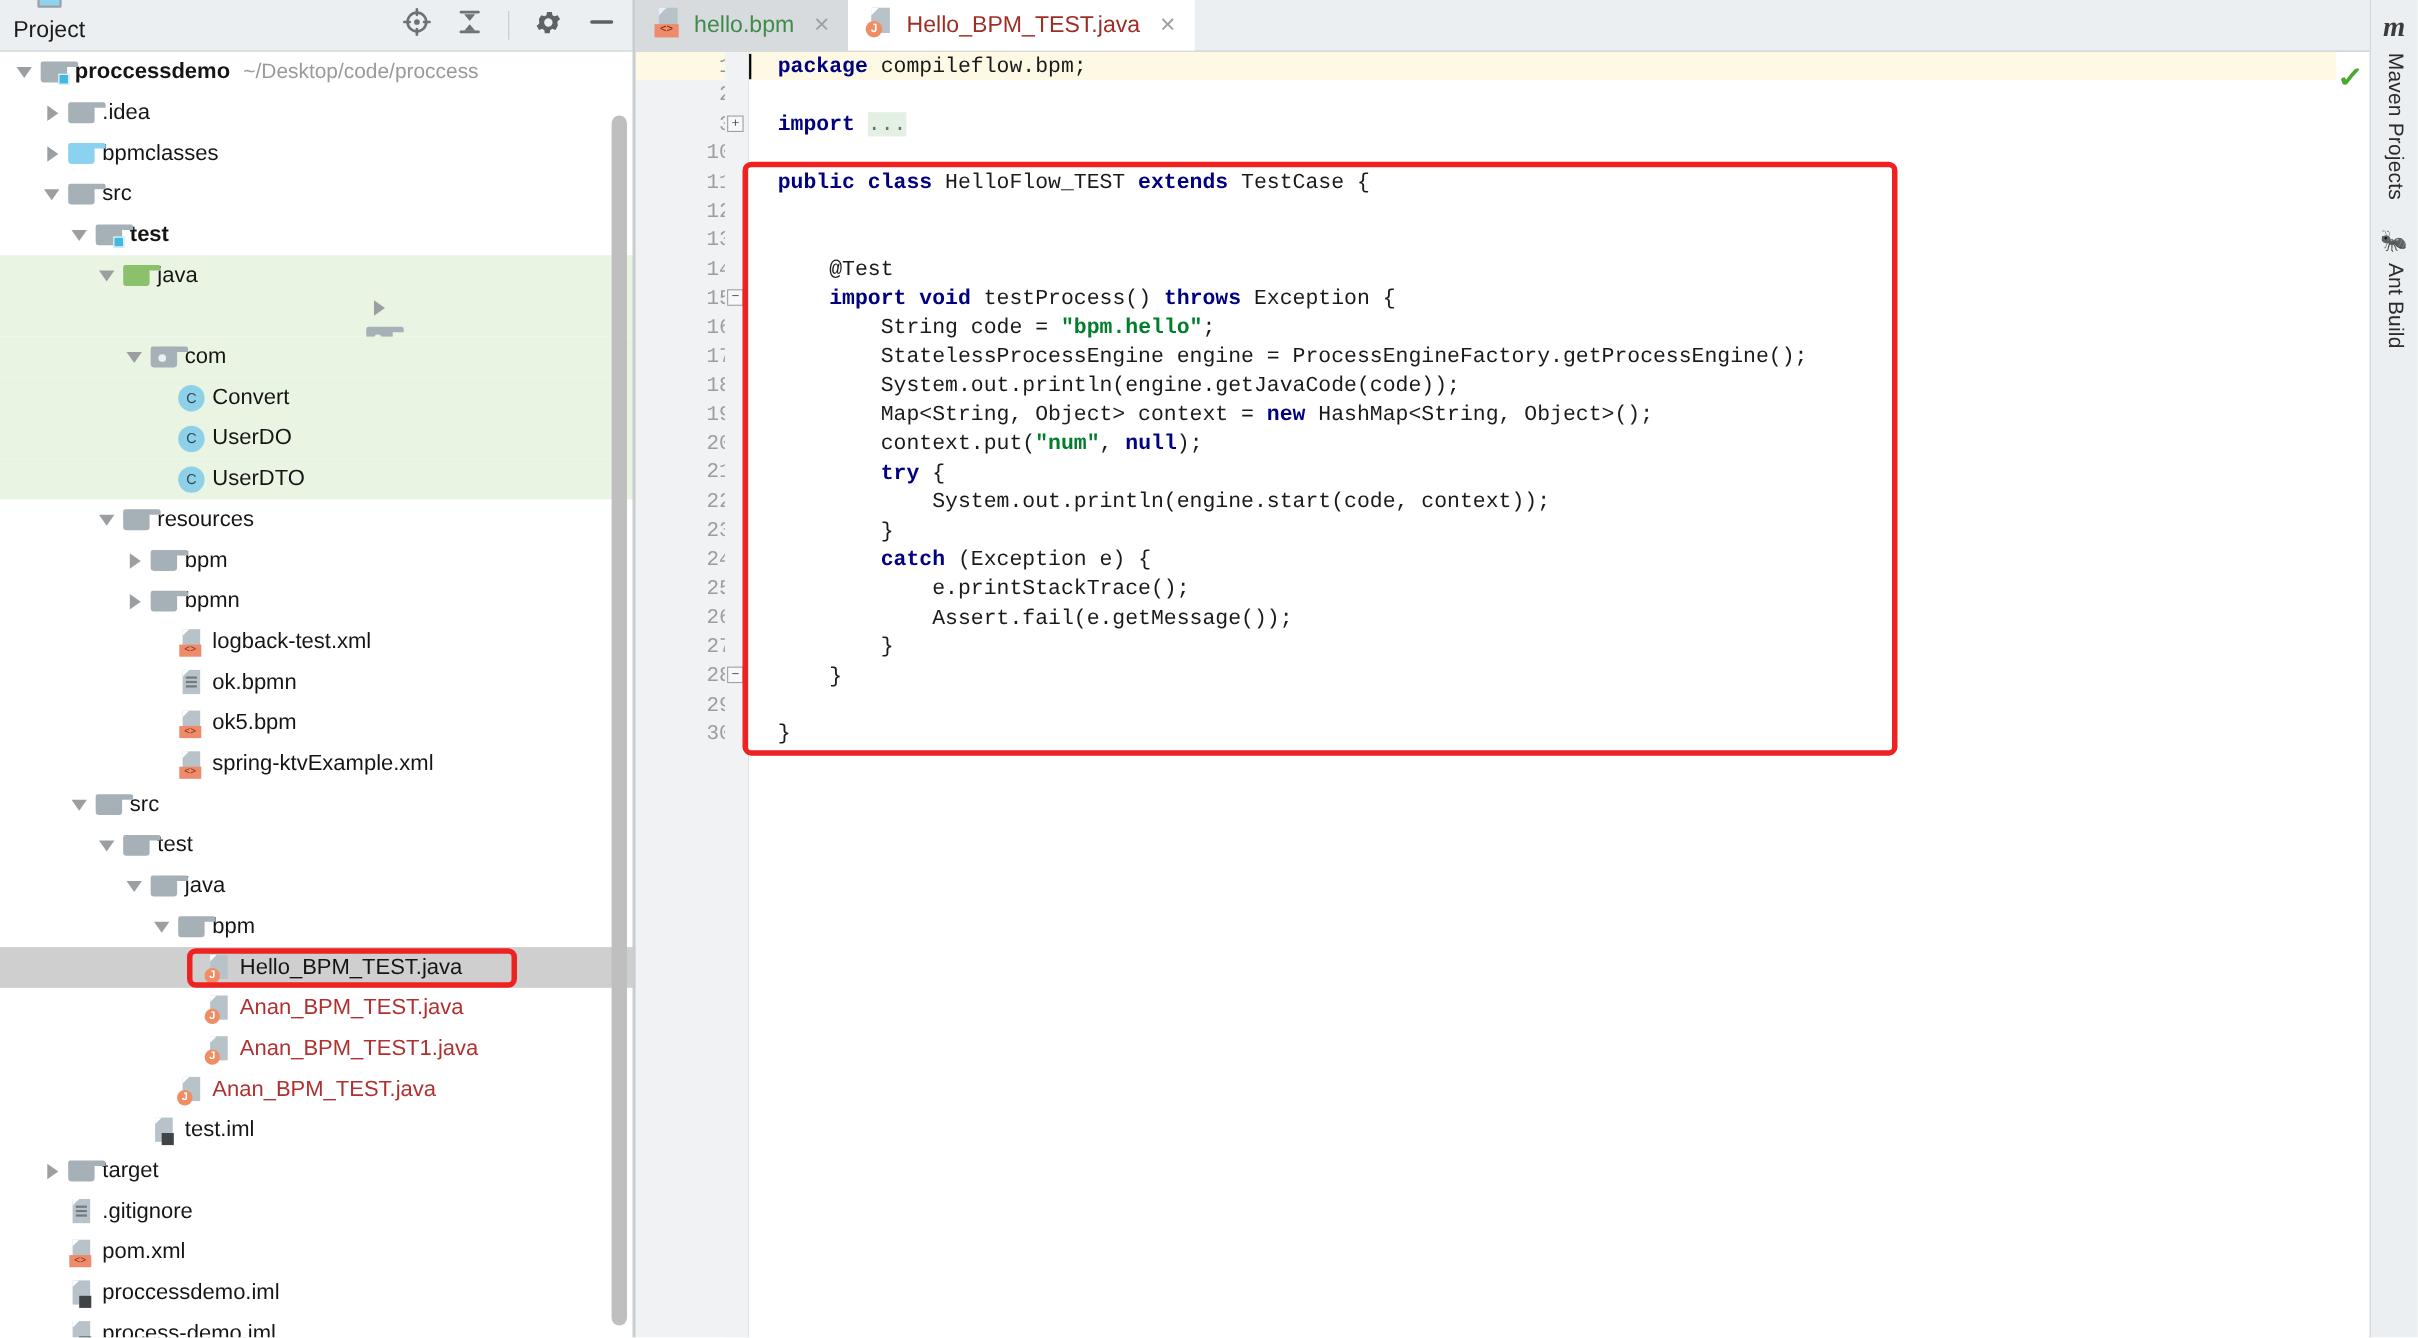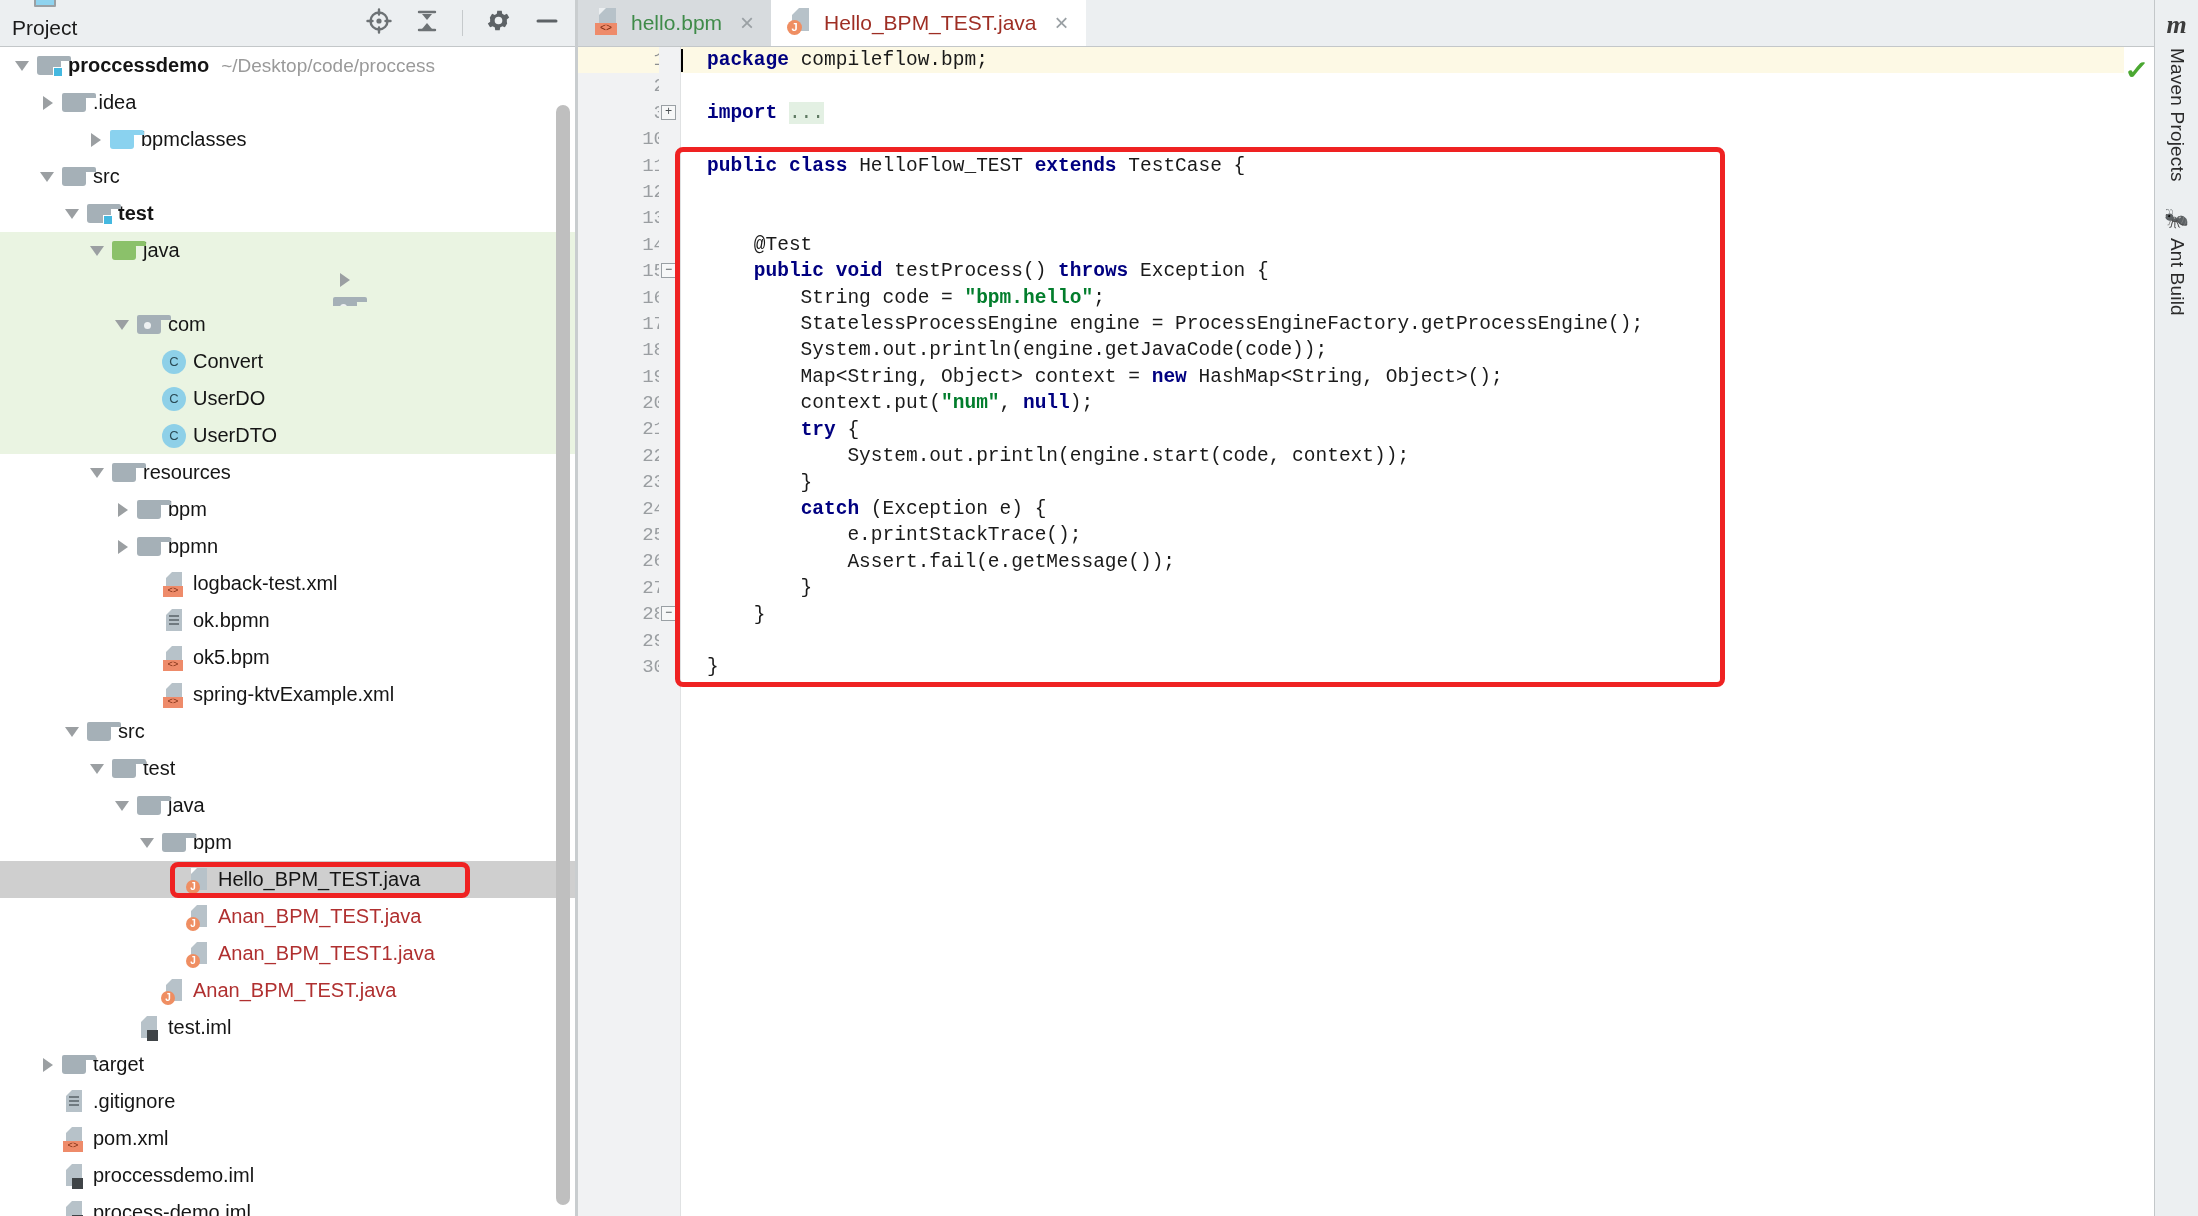--- a/index.html
+++ b/index.html
@@ -184,21 +184,21 @@
           <div class="row" style="padding-left: 37px;">
             <span class="arrow closed"></span>
             <span class="icon-wrap">
               <span class="fold grey">
                 <span class="tab"></span>
                 <span class="body"></span>
               </span>
             </span>
             <span class="lbl">.idea</span>
           </div>
-          <div class="row" style="padding-left: 37px; margin-left: 48px;">
+          <div class="row" style="padding-left: 37px;">
             <span class="arrow closed"></span>
             <span class="icon-wrap">
               <span class="fold blue">
                 <span class="tab"></span>
                 <span class="body"></span>
               </span>
             </span>
             <span class="lbl">bpmclasses</span>
           </div>
           <div class="row" style="padding-left: 37px;">
@@ -578,21 +578,21 @@
       <div id="code">
         <div id="line1-hl"></div>
         <pre class="code" id="code-pre"><span class="kw">package </span>compileflow.bpm;
 
 <span class="kw">import </span><span class="ell">...</span>
 
 <span class="kw">public class </span>HelloFlow_TEST <span class="kw">extends </span>TestCase {
 
 
     @Test
-    <span class="kw">public void </span>testProcess() <span class="kw">throws </span>Exception {
+    <span class="kw">import void </span>testProcess() <span class="kw">throws </span>Exception {
         String code = <span class="str">"bpm.hello"</span>;
         StatelessProcessEngine engine = ProcessEngineFactory.getProcessEngine();
         System.out.println(engine.getJavaCode(code));
         Map&lt;String, Object&gt; context = <span class="kw">new </span>HashMap&lt;String, Object&gt;();
         context.put(<span class="str">"num"</span>, <span class="kw">null</span>);
         <span class="kw">try </span>{
             System.out.println(engine.start(code, context));
         }
         <span class="kw">catch </span>(Exception e) {
             e.printStackTrace();

